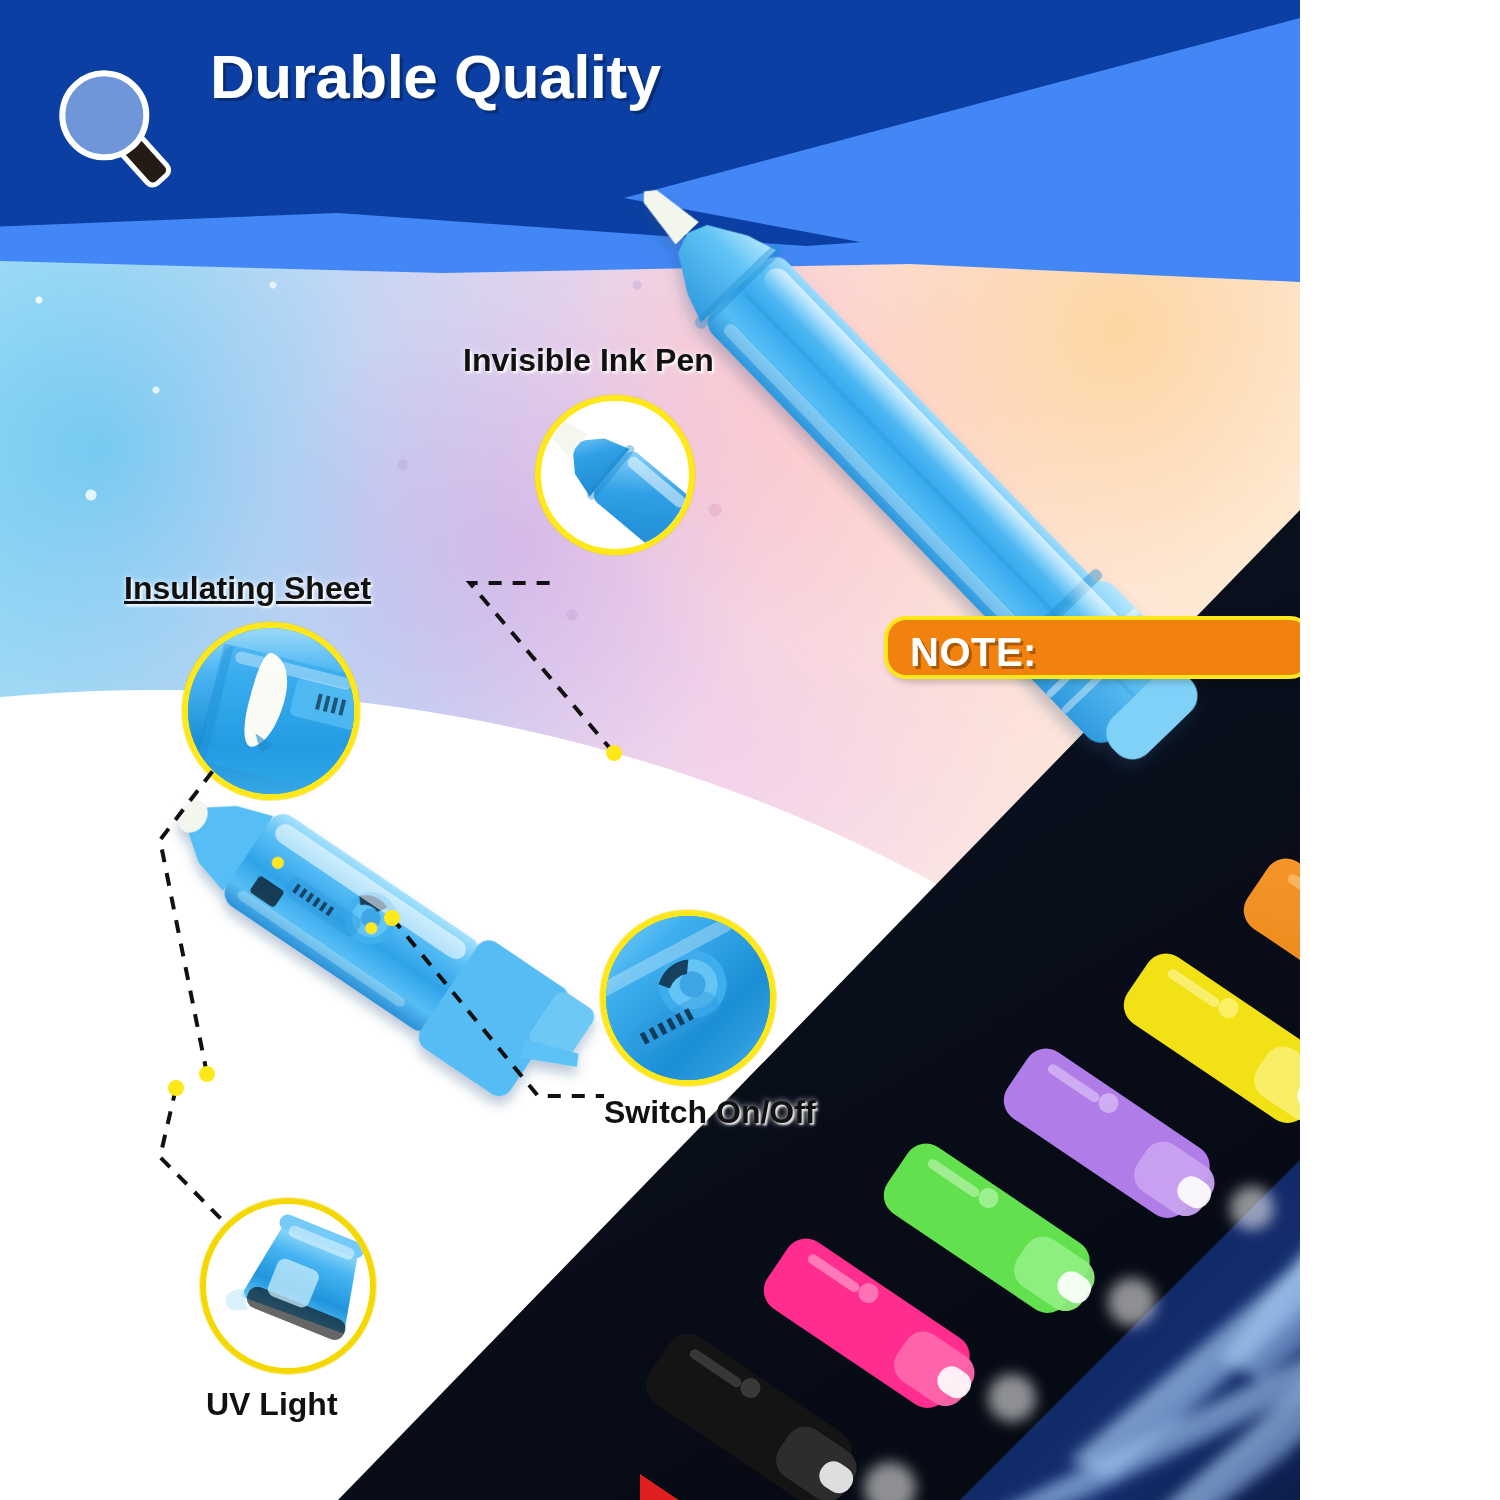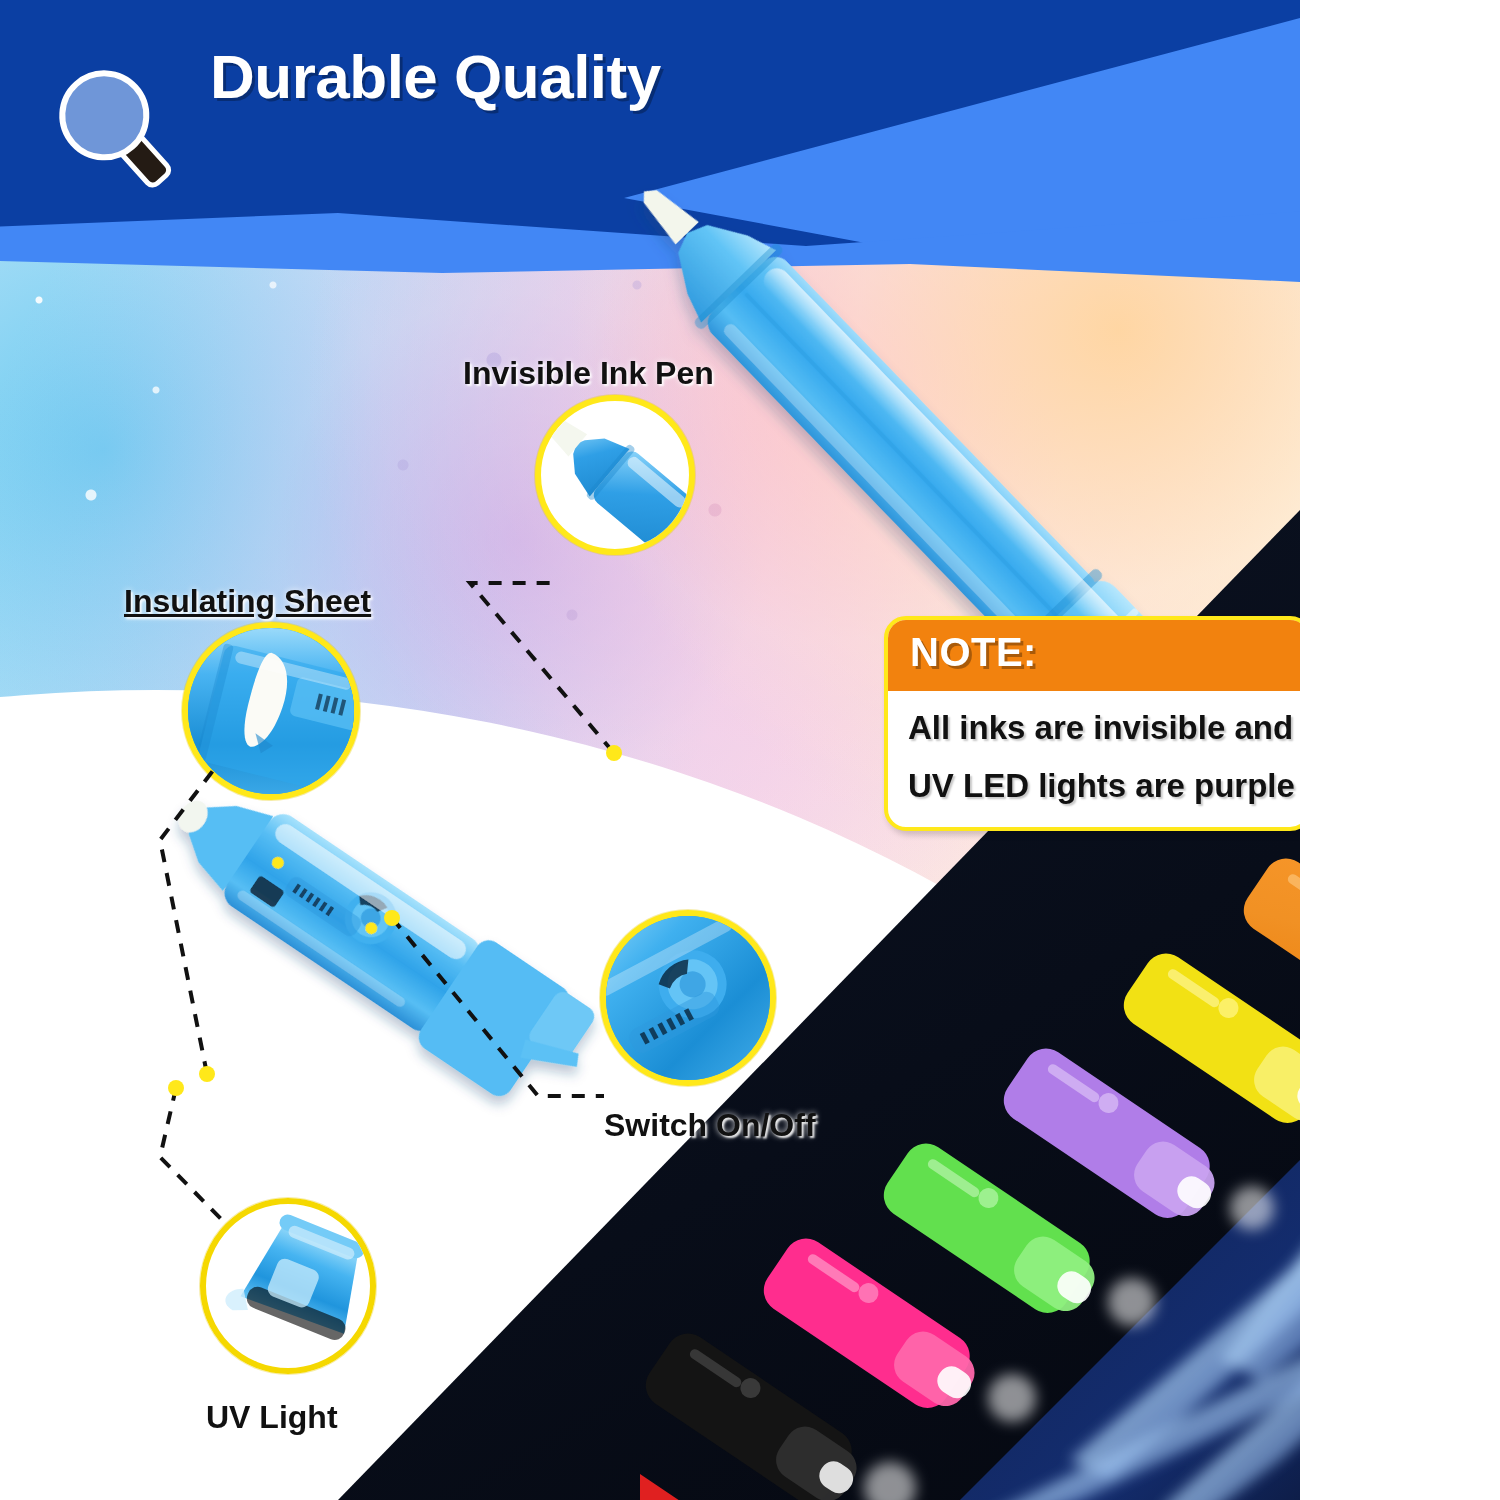--- a/index.html
+++ b/index.html
@@ -83,32 +83,32 @@
 
   
   .callout{position:absolute;border-radius:50%;border:6px solid #ffe81a;
            box-sizing:border-box;overflow:hidden;z-index:30;
            box-shadow:0 0 0 1px rgba(230,200,0,.35);}
   .callout.white{background:#ffffff;}
   .callout.clear{background:transparent;border-color:#f5d800;}
 
   .calloutLabel{position:absolute;z-index:32;color:#111;font-weight:bold;
                 font-size:32px;white-space:nowrap;
-                text-shadow:2px 2px 2px rgba(255,255,255,.85), 0 0 6px rgba(255,255,255,.8);margin-top:13px;}
+                text-shadow:2px 2px 2px rgba(255,255,255,.85), 0 0 6px rgba(255,255,255,.8);}
 
   
   .leader{position:absolute;z-index:31;pointer-events:none;}
 
   
   .note{
     position:absolute;left:884px;top:616px;width:420px;
     border:4px solid #ffe81a;border-radius:22px;background:#ffffff;z-index:35;
     box-shadow:3px 4px 6px rgba(0,0,0,.18);overflow:hidden;
   }
-  .note-head{background:#f2820e;padding:10px 22px 16px;}
+  .note-head{background:#f2820e;padding:10px 22px 0;}
   .note-head span{color:#fff;font-weight:bold;font-size:40px;letter-spacing:.5px;
                   text-shadow:3px 3px 0 rgba(0,0,0,.30);}
   .note-body{padding:14px 20px 18px 20px;}
   .note-body p{margin:0 0 12px 0;color:#111;font-weight:bold;font-size:33px;line-height:46px;
                text-shadow:2px 2px 2px rgba(0,0,0,.22);white-space:nowrap;}
   .note-body p:last-child{margin-bottom:0;}
 </style>
 </head>
 <body>
 
@@ -453,19 +453,15 @@
         <rect x="60" y="26" width="70" height="12" rx="6" fill="#ffffff" opacity=".45"></rect>
       </g>
     </svg>
   </div>
   <div class="calloutLabel" style="left:206px;top:1386px;">UV Light</div>
 
   <div class="note">
     <div class="note-head">
       <span>NOTE:</span>
     </div>
-    <div class="note-body">
-      <p>All inks are invisible and</p>
-      <p>UV LED lights are purple</p>
-    </div>
   </div>
 
 </div>
 
 </body></html>

